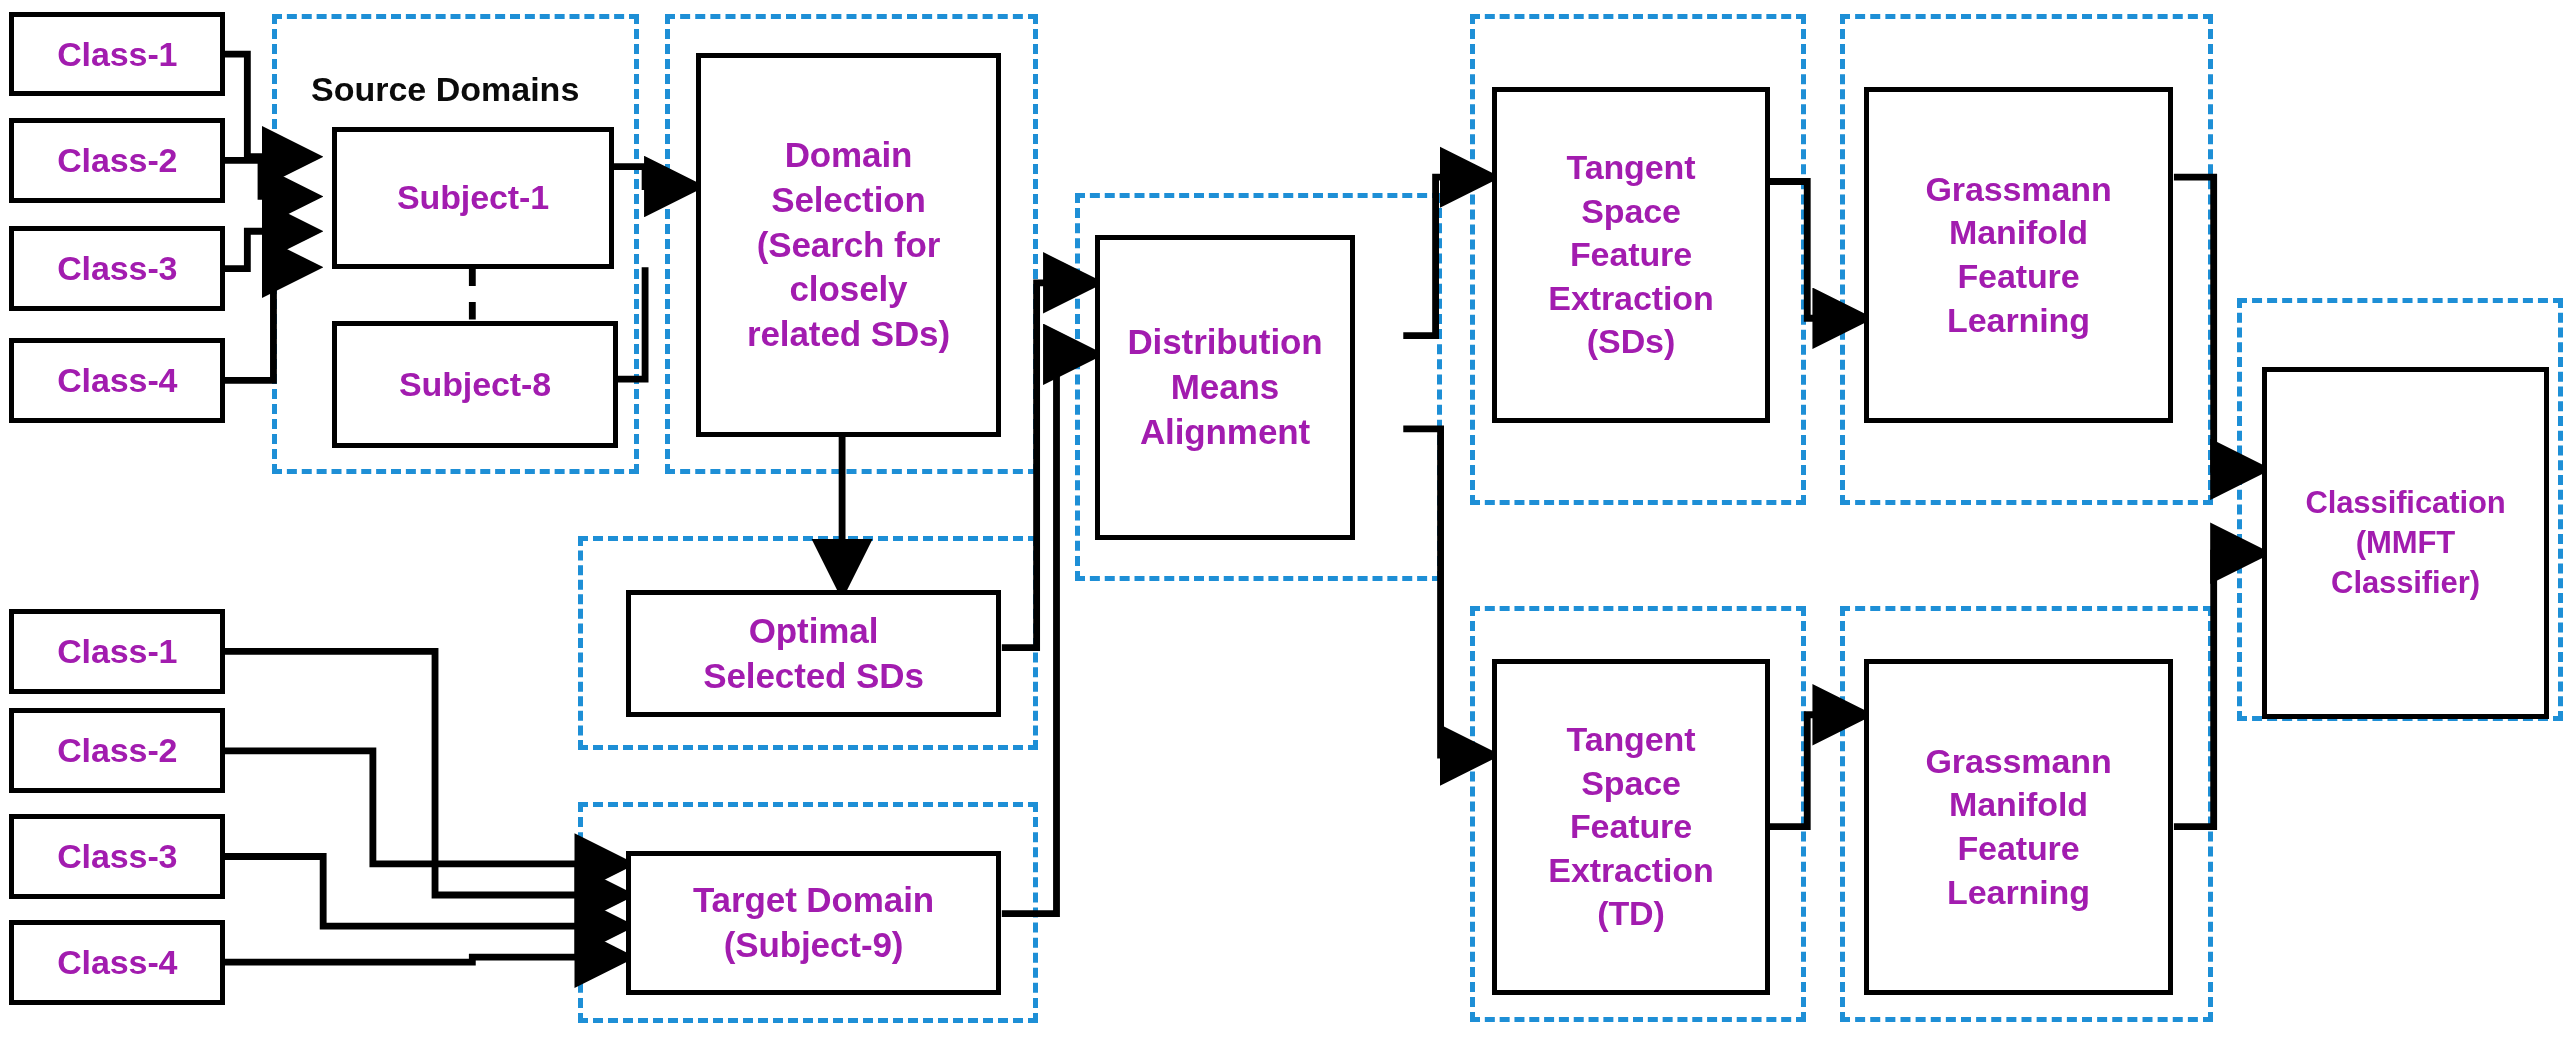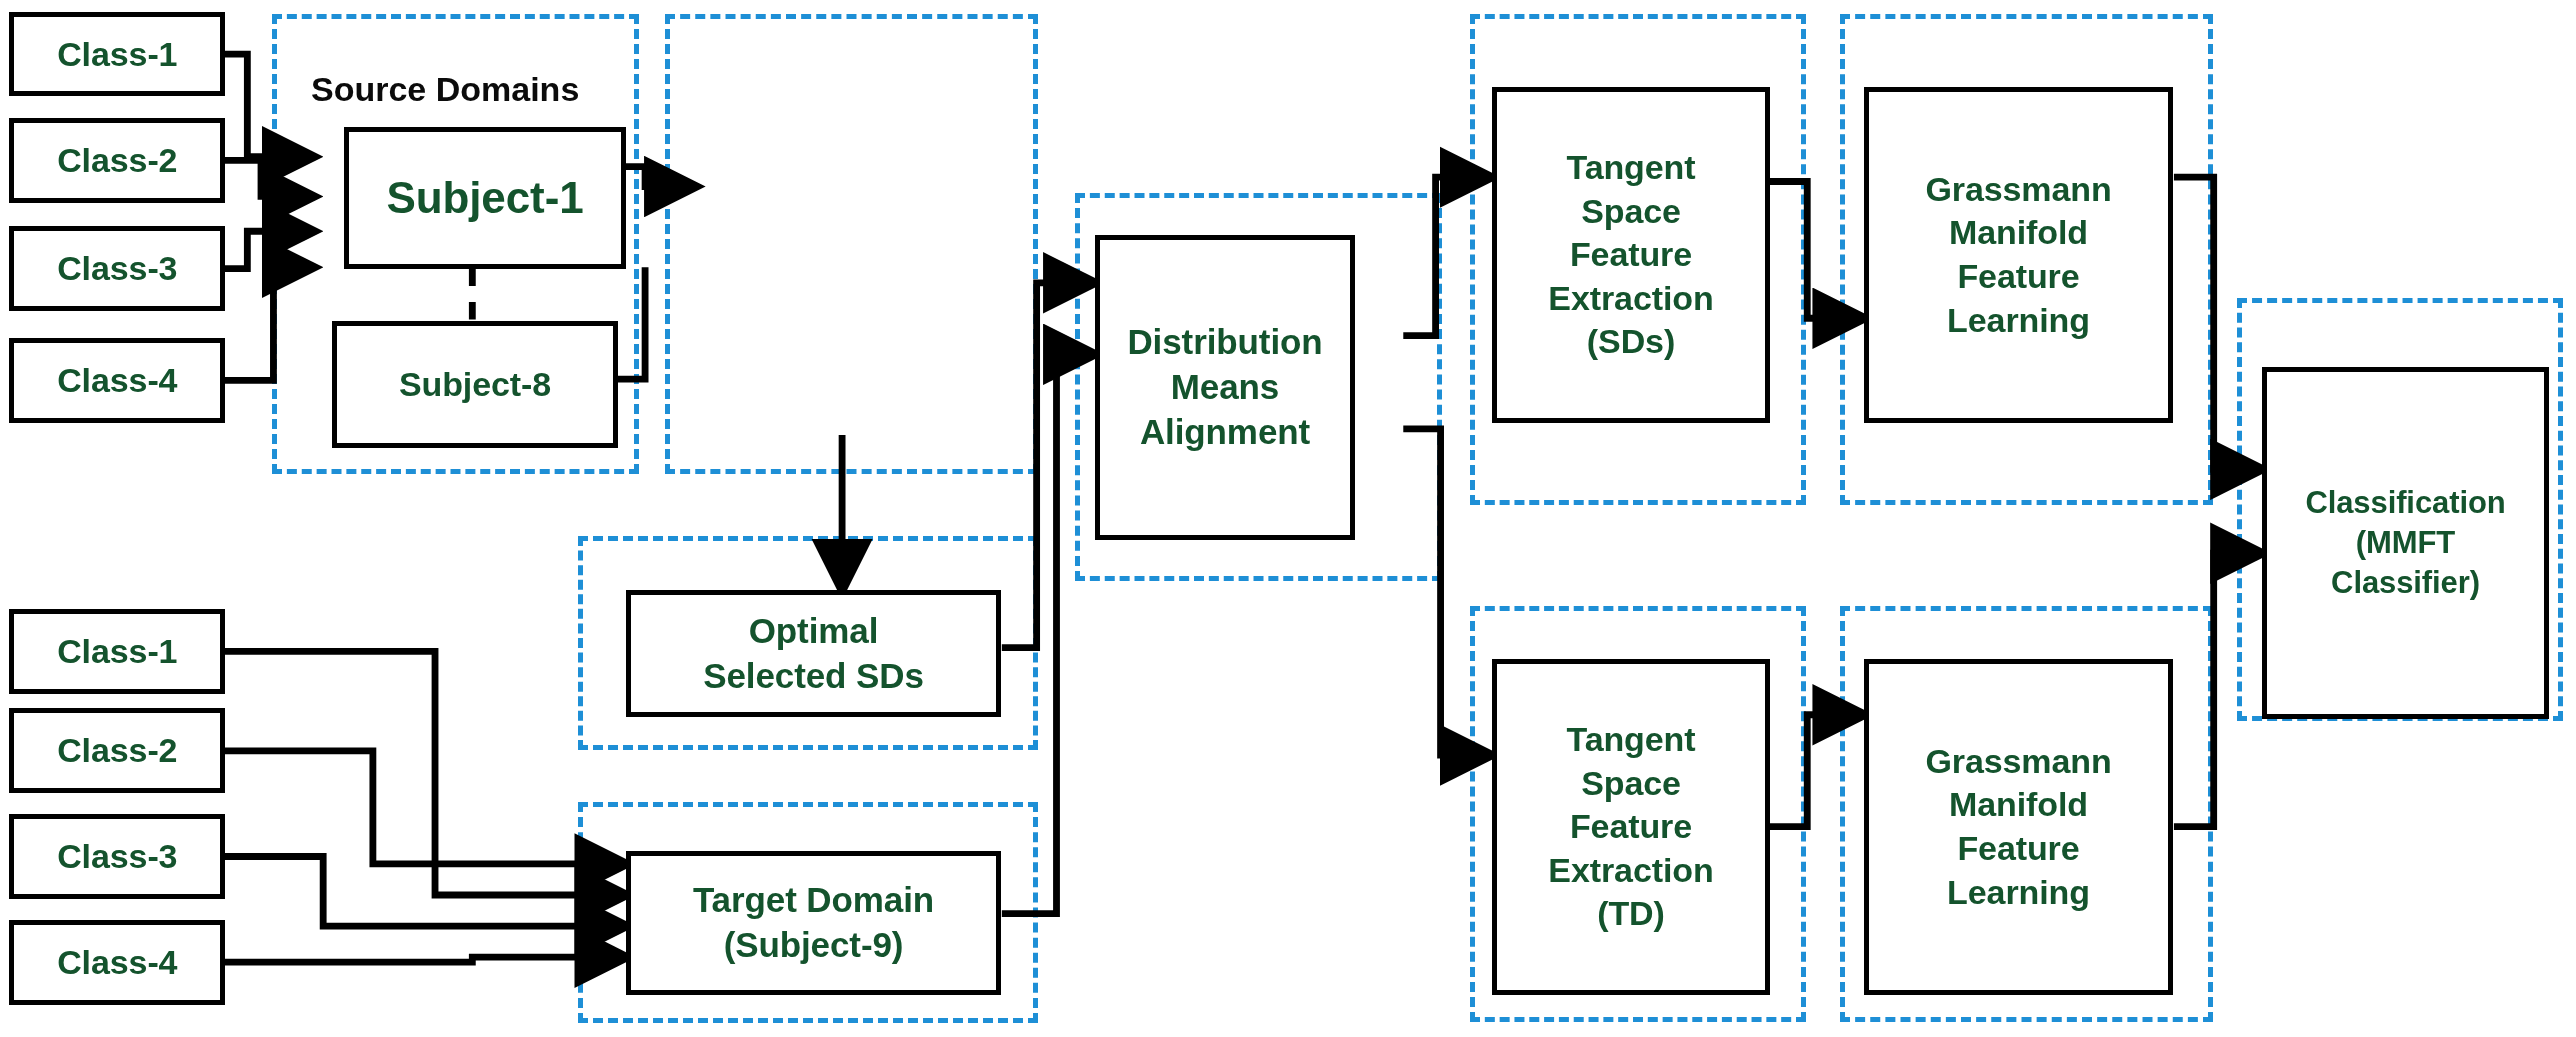--- a/index.html
+++ b/index.html
@@ -34,21 +34,21 @@
   .node {
     position: absolute;
     box-sizing: border-box;
     border: 5.6px solid #000000;
     background: #ffffff;
     display: flex;
     align-items: center;
     justify-content: center;
     text-align: center;
     font-weight: bold;
-    color: #14532d;
+    color: #a21caf;
     line-height: 1.28;
     letter-spacing: -0.1px;
   }
   .node span { display: block; padding: 0 5px; }
   .caption {
     position: absolute;
     font-weight: bold;
     color: #0b0b0b;
     white-space: nowrap;
   }
@@ -133,27 +133,34 @@
   <div class="node" style="left:9.3px; top:118px; width:216px; height:85px; font-size:34px;">
     <span>Class-2</span>
   </div>
   <div class="node" style="left:9.3px; top:226px; width:216px; height:85px; font-size:34px;">
     <span>Class-3</span>
   </div>
   <div class="node" style="left:9.3px; top:338px; width:216px; height:85px; font-size:34px;">
     <span>Class-4</span>
   </div>
 
-  <div class="node" style="left:344px; top:127px; width:282px; height:142px; font-size:44px;">
+  <div class="node" style="left:332px; top:127px; width:282px; height:142px; font-size:34px;">
     <span>Subject-1</span>
   </div>
   <div class="node" style="left:332px; top:321px; width:286px; height:127px; font-size:34px;">
     <span>Subject-8</span>
   </div>
 
+  <div class="node" style="left:696px; top:53px; width:305px; height:384px; font-size:35px; flex-direction:column;">
+    <span>Domain</span>
+    <span>Selection</span>
+    <span>(Search for</span>
+    <span>closely</span>
+    <span>related SDs)</span>
+  </div>
 
   <div class="node" style="left:626px; top:590px; width:375px; height:127px; font-size:35px; flex-direction:column;">
     <span>Optimal</span>
     <span>Selected SDs</span>
   </div>
 
   <div class="node" style="left:626px; top:851px; width:375px; height:144px; font-size:35px; flex-direction:column;">
     <span>Target Domain</span>
     <span>(Subject-9)</span>
   </div>

